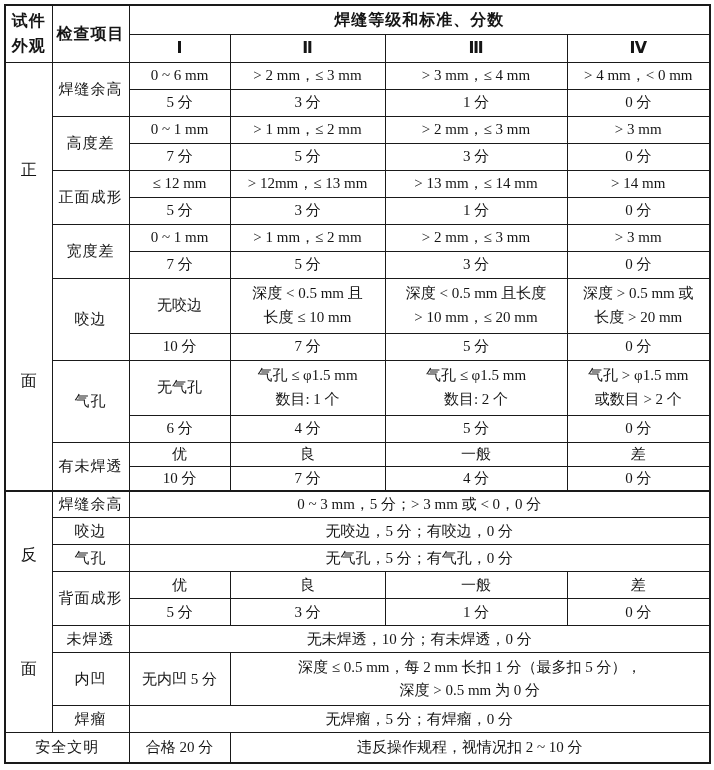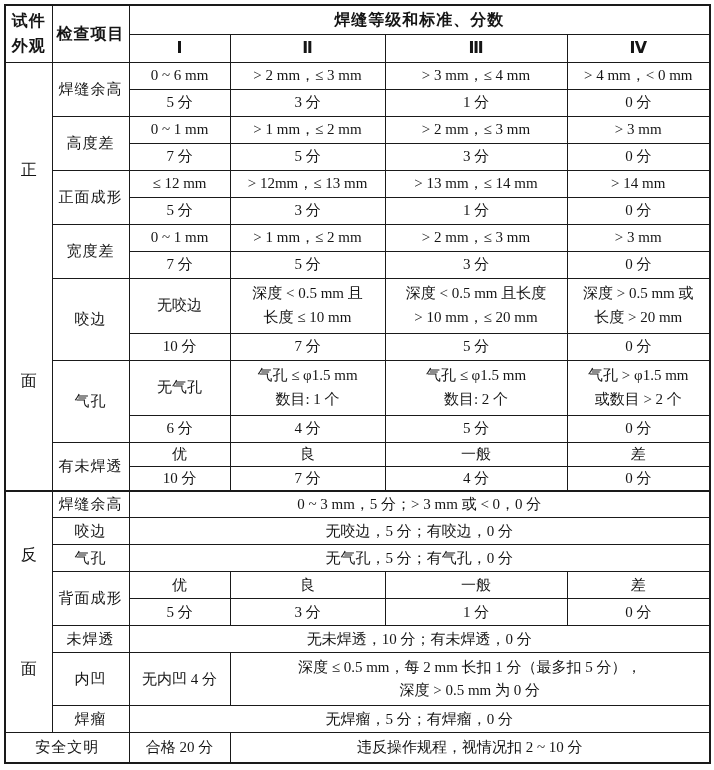--- a/index.html
+++ b/index.html
@@ -231,21 +231,21 @@
       <td>3 分</td>
       <td>1 分</td>
       <td>0 分</td>
     </tr>
     <tr class="rb">
       <td class="item">未焊透</td>
       <td colspan="4">无未焊透，10 分；有未焊透，0 分</td>
     </tr>
     <tr class="rn">
       <td class="item">内凹</td>
-      <td>无内凹 4 分</td>
+      <td>无内凹 5 分</td>
       <td class="ml" colspan="3">深度 ≤ 0.5 mm，每 2 mm 长扣 1 分（最多扣 5 分），
 深度 &gt; 0.5 mm 为 0 分</td>
     </tr>
     <tr class="rb">
       <td class="item">焊瘤</td>
       <td colspan="4">无焊瘤，5 分；有焊瘤，0 分</td>
     </tr>
 
     <tr class="rft">
       <td class="item" colspan="2">安全文明</td>

